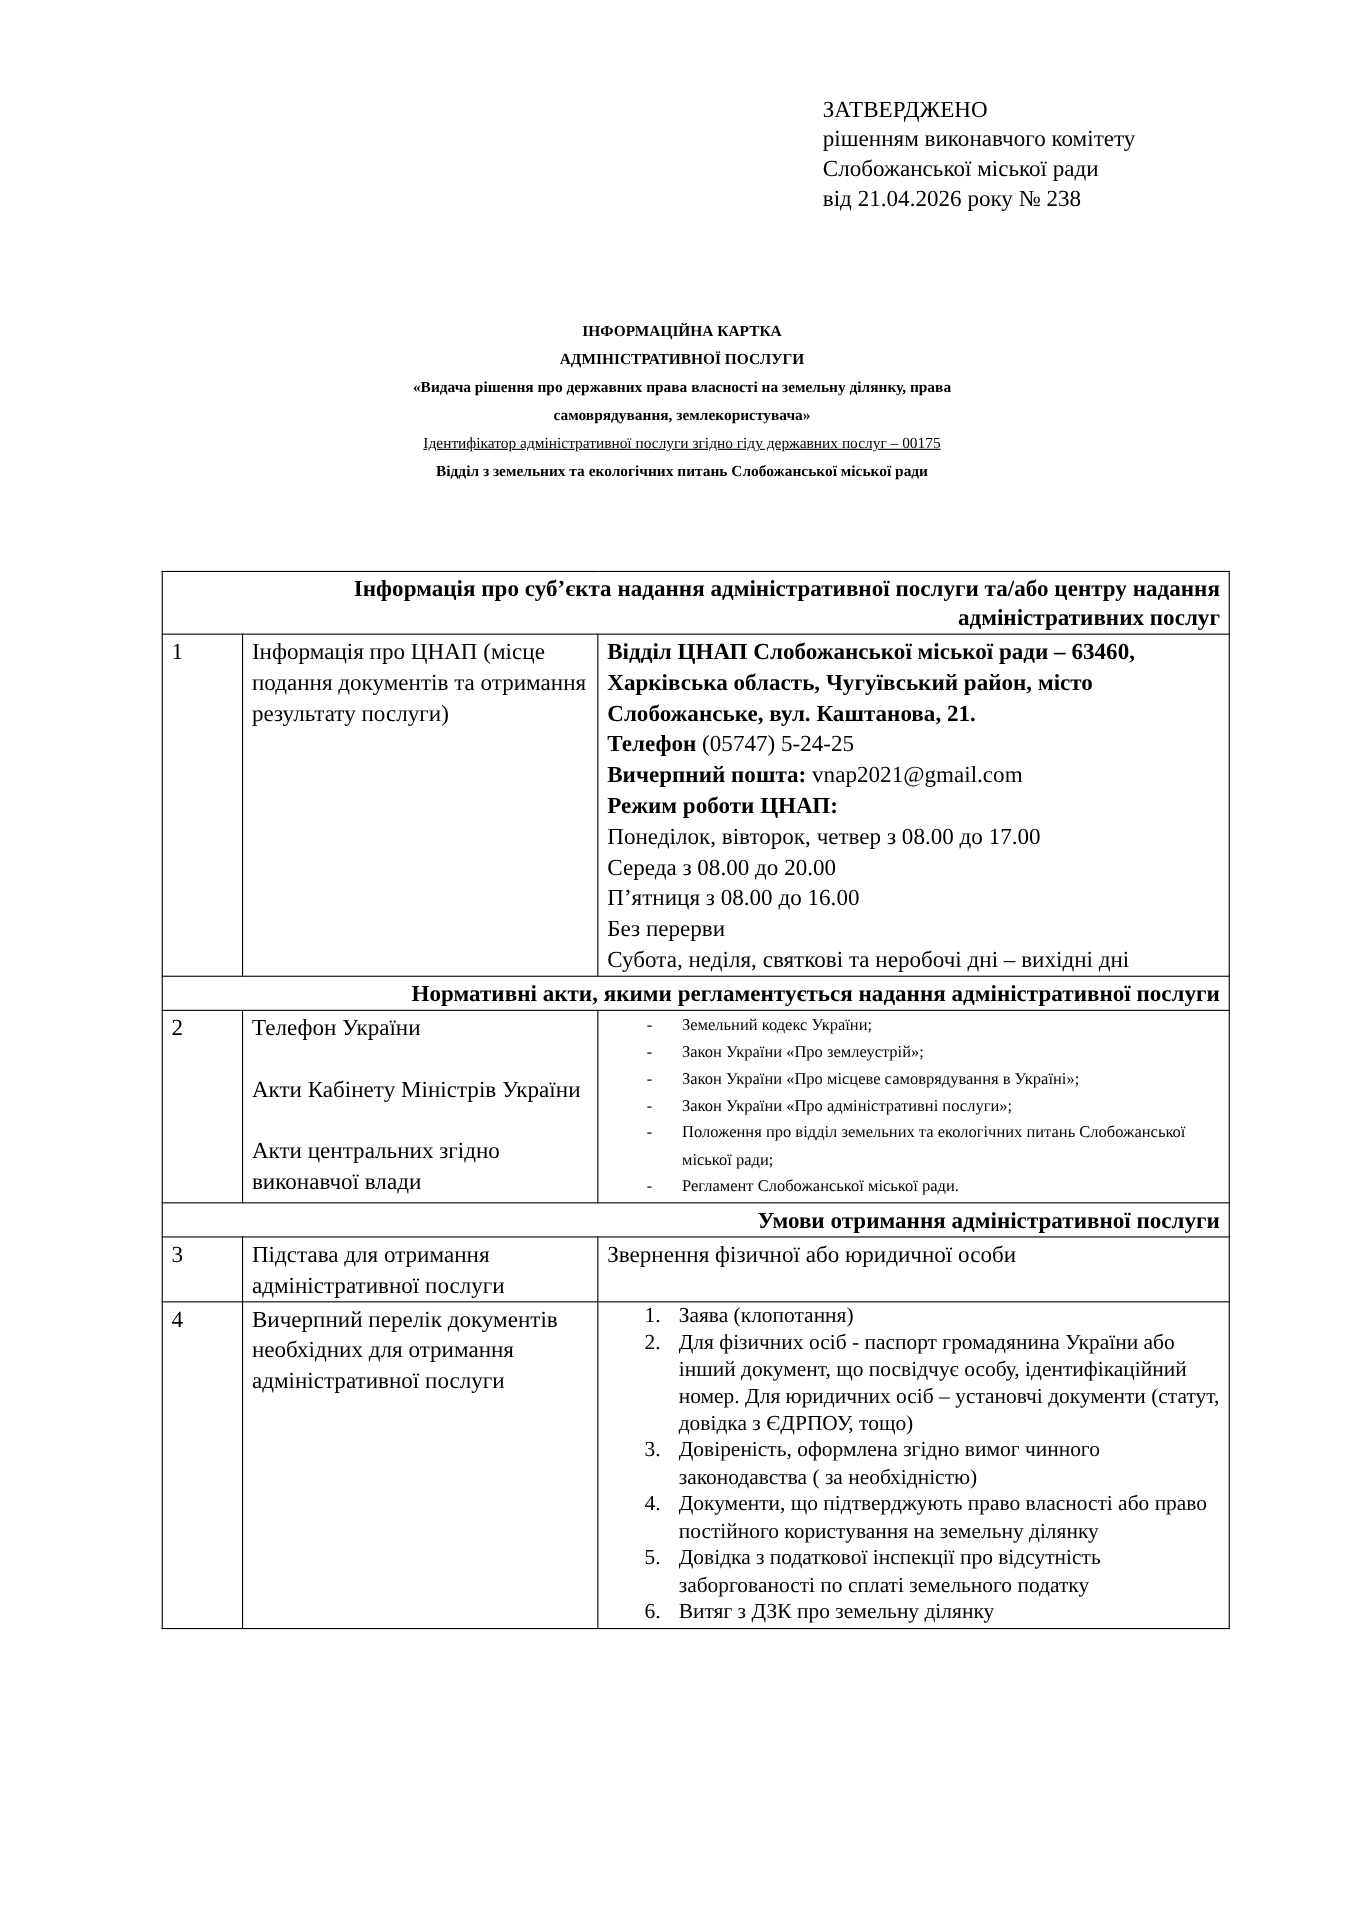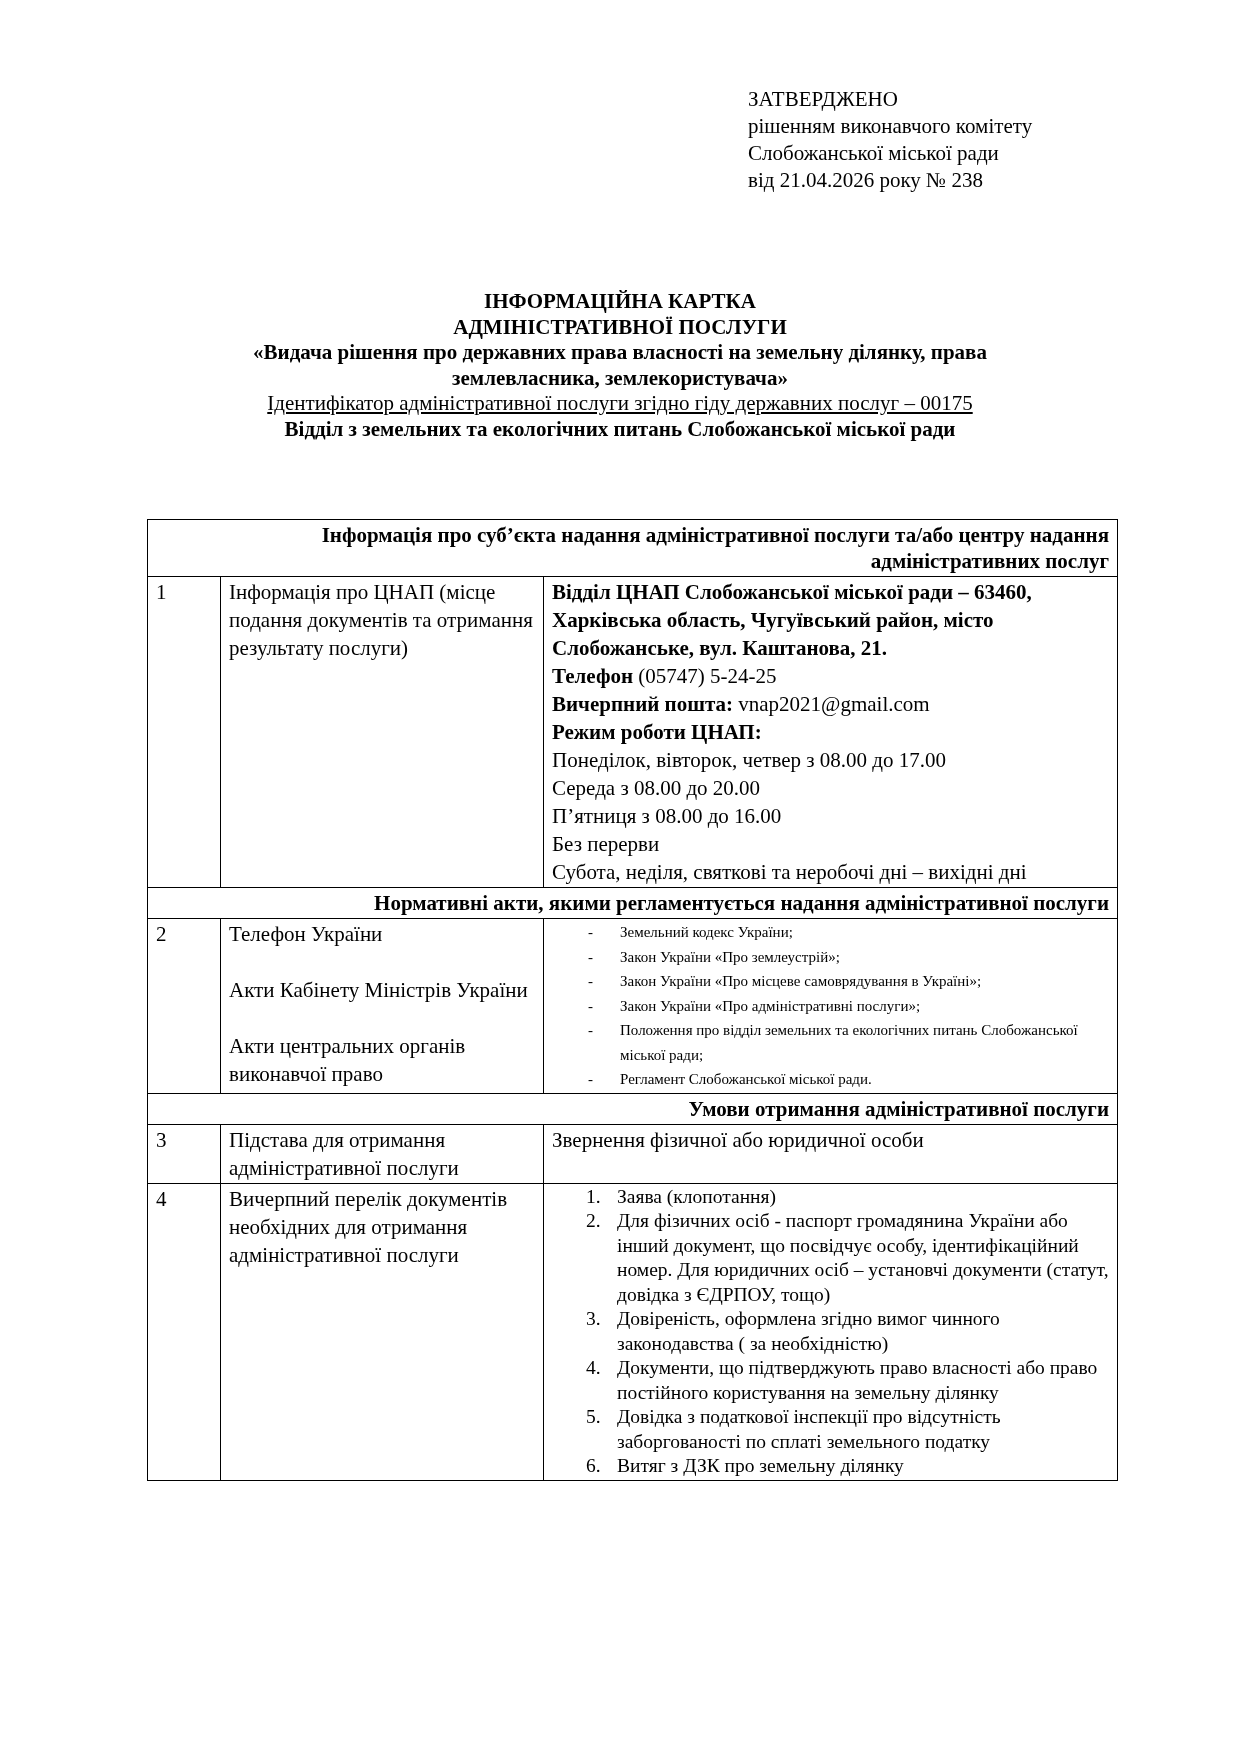--- a/index.html
+++ b/index.html
@@ -8,21 +8,21 @@
     font-family: "Liberation Serif", "DejaVu Serif", serif; color: #000;
   }
   .approval {
     position: absolute; left: 748px; top: 86px;
     font-size: 21px; line-height: 27px;
   }
   .approval div { white-space: nowrap; }
   .titles {
     position: absolute; left: 147px; width: 946px; top: 289px;
     text-align: center; font-weight: bold;
-    font-size: 21px; line-height: 25.5px;
+    font-size: 14px; line-height: 25.5px;
   }
   .titles .t { display: block; }
   .titles .ident { font-weight: normal; text-decoration: underline; }
   table.card {
     position: absolute; left: 147px; top: 519px; width: 970px;
     border-collapse: collapse; font-size: 21px; line-height: 28px;
     table-layout: fixed;
   }
   table.card td {
     border: 1.5px solid #000; vertical-align: top; padding: 1px 8px 1px 8px;
@@ -49,21 +49,21 @@
   <div>ЗАТВЕРДЖЕНО</div>
   <div>рішенням виконавчого комітету</div>
   <div>Слобожанської міської ради</div>
   <div>від 21.04.2026 року № 238</div>
 </div>
 
 <div class="titles">
   <span class="t">ІНФОРМАЦІЙНА КАРТКА</span>
   <span class="t">АДМІНІСТРАТИВНОЇ ПОСЛУГИ</span>
   <span class="t">«Видача рішення про державних права власності на земельну ділянку, права</span>
-  <span class="t">землевласника, землекористувача»</span>
+  <span class="t">самоврядування, землекористувача»</span>
   <span class="t ident">Ідентифікатор адміністративної послуги згідно гіду державних послуг – 00175</span>
   <span class="t">Відділ з земельних та екологічних питань Слобожанської міської ради</span>
 </div>
 
 <table class="card">
   <colgroup>
       <col class="c1">
       <col class="c2">
       <col class="c3">
     </colgroup>
@@ -89,21 +89,21 @@
   <tr>
     <td colspan="3" class="section">Нормативні акти, якими регламентується надання адміністративної послуги</td>
   </tr>
   <tr>
     <td>2</td>
     <td>
       <div>Телефон України</div>
       <div class="gap"></div>
       <div>Акти Кабінету Міністрів України</div>
       <div class="gap"></div>
-      <div>Акти центральних органів виконавчої право</div>
+      <div>Акти центральних згідно виконавчої влади</div>
     </td>
     <td>
       <ul class="dash">
         <li>Земельний кодекс України;</li>
         <li>Закон України «Про землеустрій»;</li>
         <li>Закон України «Про місцеве самоврядування в Україні»;</li>
         <li>Закон України «Про адміністративні послуги»;</li>
         <li>Положення про відділ земельних та екологічних питань Слобожанської міської ради;</li>
         <li>Регламент Слобожанської міської ради.</li>
       </ul>

